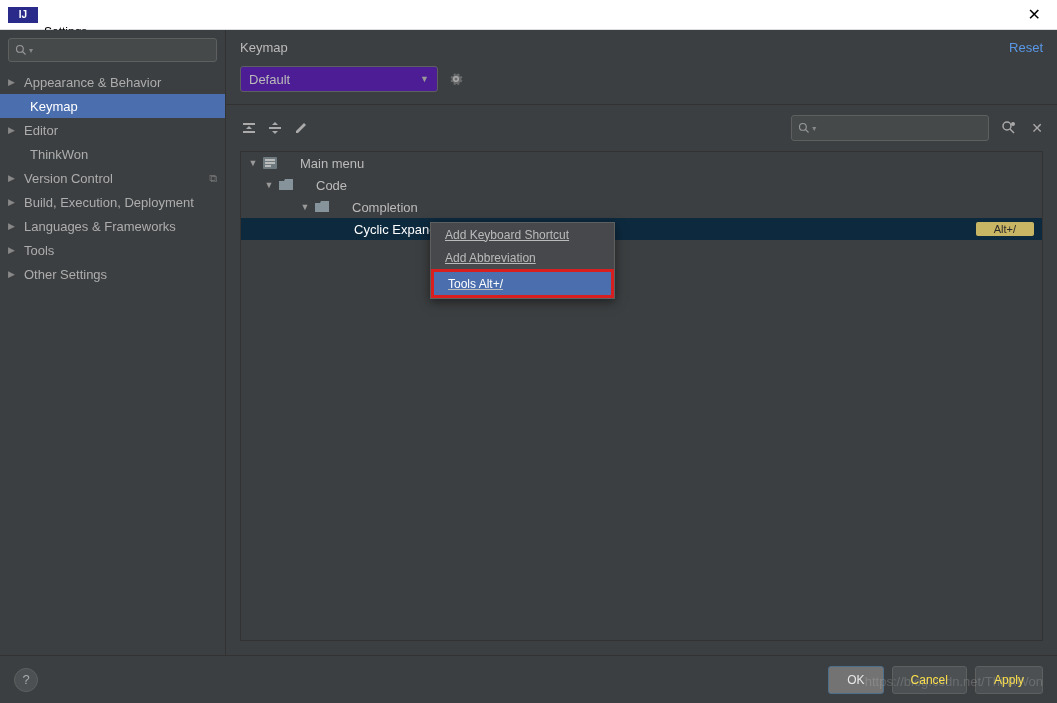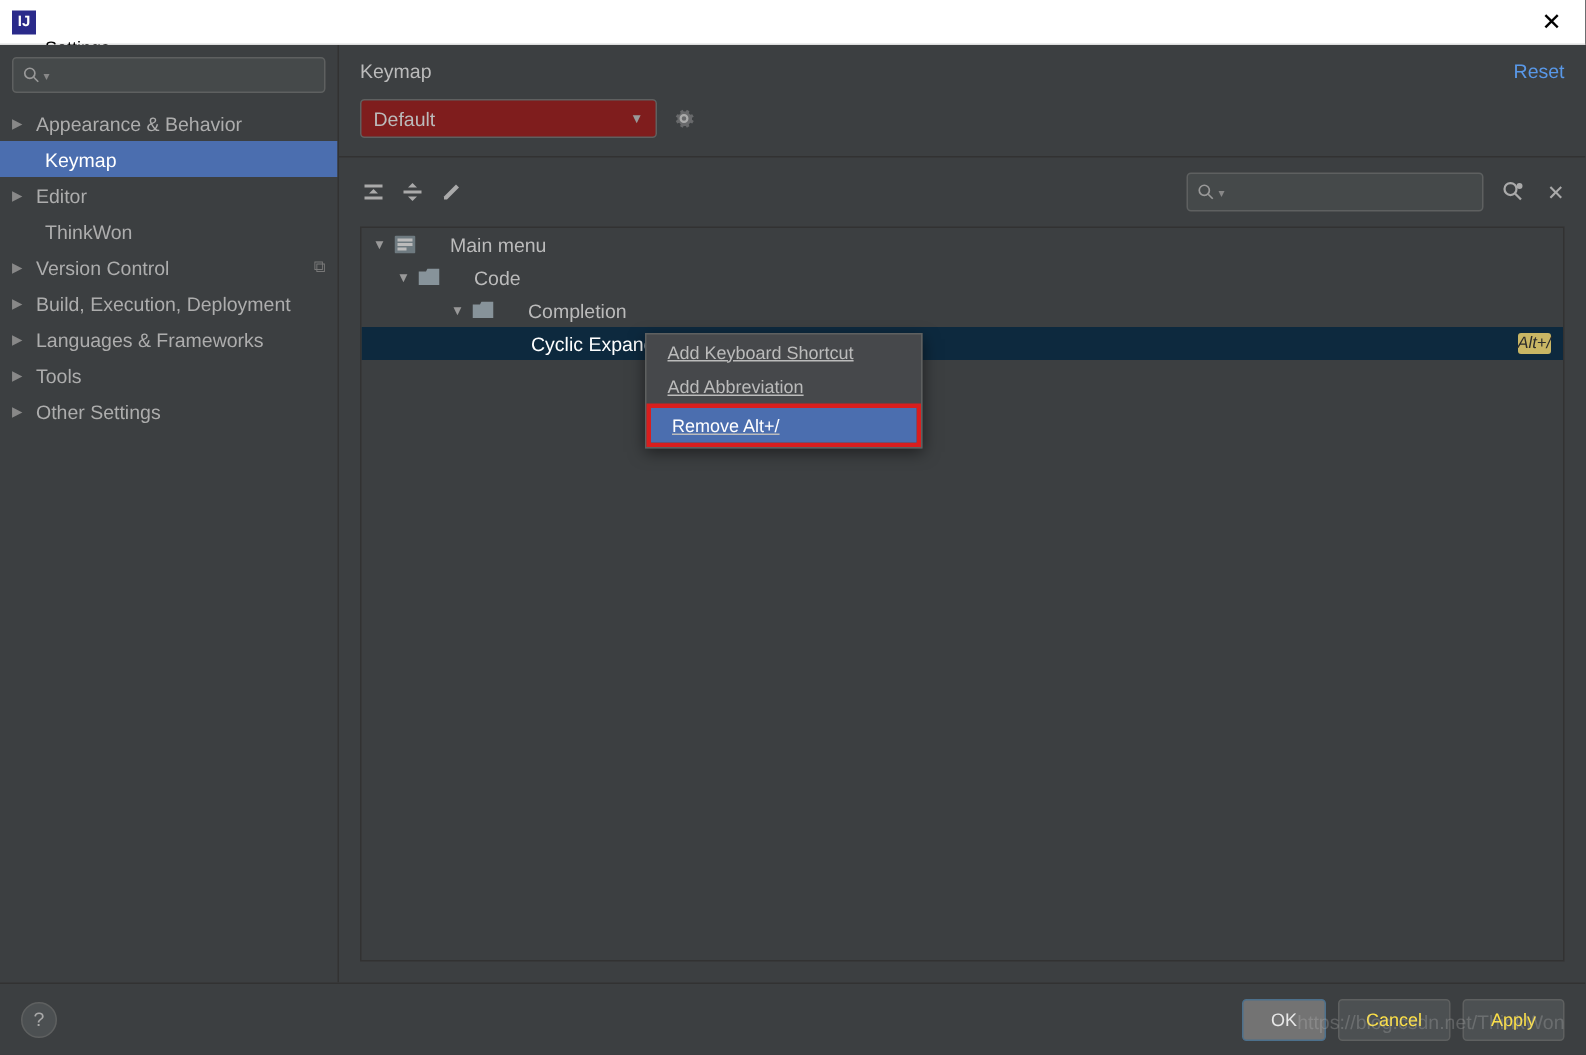--- a/index.html
+++ b/index.html
@@ -1,19 +1,19 @@
 <!DOCTYPE html>
 <html><head>
   <meta charset="utf-8">
   <style>
     * { margin: 0; padding: 0; box-sizing: border-box; font-family: "Segoe UI", Arial, sans-serif; }
     body { width: 1057px; height: 703px; background: #3c3f41; color: #bbbbbb; font-size: 13px; overflow: hidden; position: relative; }
     
     .titlebar { height: 30px; background: #ffffff; display: flex; align-items: center; padding: 0 8px; color: #000; border-bottom: 1px solid #ddd; }
-    .titlebar-icon { width: 16px; height: 16px; background: #2a2a8a; margin-right: 6px; display: flex; align-items: center; justify-content: center; color: #fff; font-size: 10px; font-weight: bold; }
+    .titlebar-icon { width: 30px; height: 16px; background: #2a2a8a; margin-right: 6px; display: flex; align-items: center; justify-content: center; color: #fff; font-size: 10px; font-weight: bold; }
     .titlebar-title { flex: 1; font-size: 12px; margin-top: 35px; }
     .titlebar-close { font-size: 16px; cursor: pointer; padding: 0 8px; }
     
     .main-container { display: flex; height: calc(100% - 30px - 48px); }
     
     .sidebar { width: 226px; background: #3c3f41; border-right: 1px solid #323232; display: flex; flex-direction: column; }
     .search-box { margin: 8px; height: 24px; background: #45494a; border: 1px solid #5e6060; border-radius: 3px; display: flex; align-items: center; padding: 0 6px; }
     .search-icon { color: #888; font-size: 12px; }
     .search-dd { color: #888; font-size: 8px; margin-left: 2px; }
     
@@ -24,21 +24,21 @@
     .nav-label { flex: 1; white-space: nowrap; }
     .nav-copy-icon { color: #777; font-size: 11px; }
     .nav-indent { padding-left: 30px; }
     
     .content { flex: 1; display: flex; flex-direction: column; background: #3c3f41; position: relative; }
     .content-header { display: flex; align-items: center; height: 28px; padding: 6px 14px 0 14px; }
     .content-title { flex: 1; color: #bbbbbb; font-weight: normal; }
     .reset-link { color: #5998e8; cursor: pointer; font-size: 13px; }
     
     .keymap-selector-row { display: flex; align-items: center; padding: 8px 14px; gap: 10px; }
-    .keymap-dropdown { width: 198px; height: 26px; background: #7f1d1d; border: 1px solid #5e6060; border-radius: 3px; display: flex; align-items: center; padding: 0 8px; color: #bbbbbb; }
+    .keymap-dropdown { width: 198px; height: 26px; background: #4c1d95; border: 1px solid #5e6060; border-radius: 3px; display: flex; align-items: center; padding: 0 8px; color: #bbbbbb; }
     .keymap-dropdown-label { flex: 1; }
     .dd-arrow { font-size: 9px; color: #999; }
     .gear-btn { color: #aaa; cursor: pointer; font-size: 14px; }
     
     .divider { height: 1px; background: #323232; margin: 4px 0; }
     
     .toolbar-row { display: flex; align-items: center; padding: 6px 14px; gap: 4px; }
     .toolbar-icons { display: flex; gap: 8px; }
     .tb-icon { color: #aaa; cursor: pointer; width: 18px; height: 18px; display: flex; align-items: center; justify-content: center; }
     .tb-spacer { flex: 1; }
@@ -47,21 +47,21 @@
     .clear-icon { color: #aaa; cursor: pointer; margin-left: 10px; font-size: 14px; }
     
     .tree-panel { flex: 1; margin: 4px 14px 14px 14px; border: 1px solid #323232; background: #3c3f41; overflow: hidden; position: relative; }
     .tree-row { display: flex; align-items: center; height: 22px; padding-right: 8px; }
     .tree-row.selected { background: #0d293e; color: #fff; }
     .tree-arrow { font-size: 9px; color: #999; width: 12px; text-align: center; }
     .tree-icon { margin: 0 4px; font-size: 12px; }
     .folder-icon { color: #87939a; }
     .menu-icon-c { color: #87939a; }
     .tree-label { flex: 1; margin-left: 19px; }
-    .shortcut-badge { background: #c9b664; color: #2b2b2b; padding: 1px 0; border-radius: 2px; font-size: 11px; font-style: italic; }
+    .shortcut-badge { background: #c9b664; color: #2b2b2b; padding: 1px 18px; border-radius: 2px; font-size: 11px; }
     .ind-1 { padding-left: 6px; }
     .ind-2 { padding-left: 22px; }
     .ind-3 { padding-left: 58px; }
     .ind-4 { padding-left: 94px; }
     
     .context-menu { position: absolute; left: 430px; top: 222px; width: 185px; background: #46484b; border: 1px solid #5e6060; box-shadow: 0 3px 10px rgba(0,0,0,0.5); z-index: 100; text-decoration: underline; }
     .ctx-item { height: 23px; display: flex; align-items: center; padding: 0 14px; color: #bbbbbb; cursor: pointer; font-size: 12px; }
     .ctx-item.highlighted { background: #4b6eaf; color: #fff; }
     .ctx-highlight-box { border: 3px solid #d81e1e; }
     
@@ -230,21 +230,21 @@
         <span class="shortcut-badge">Alt+/</span>
       </div>
     </div>
   </div>
 </div>
 
 <div class="context-menu">
   <div class="ctx-item">Add Keyboard Shortcut</div>
   <div class="ctx-item">Add Abbreviation</div>
   <div class="ctx-highlight-box">
-    <div class="ctx-item highlighted">Remove Alt+/</div>
+    <div class="ctx-item highlighted">Tools Alt+/</div>
   </div>
 </div>
 
 <div class="footer">
   <div class="help-btn">?</div>
   <div class="footer-spacer"></div>
   <div class="btn primary">OK</div>
   <div class="btn">Cancel</div>
   <div class="btn">Apply</div>
 </div>

